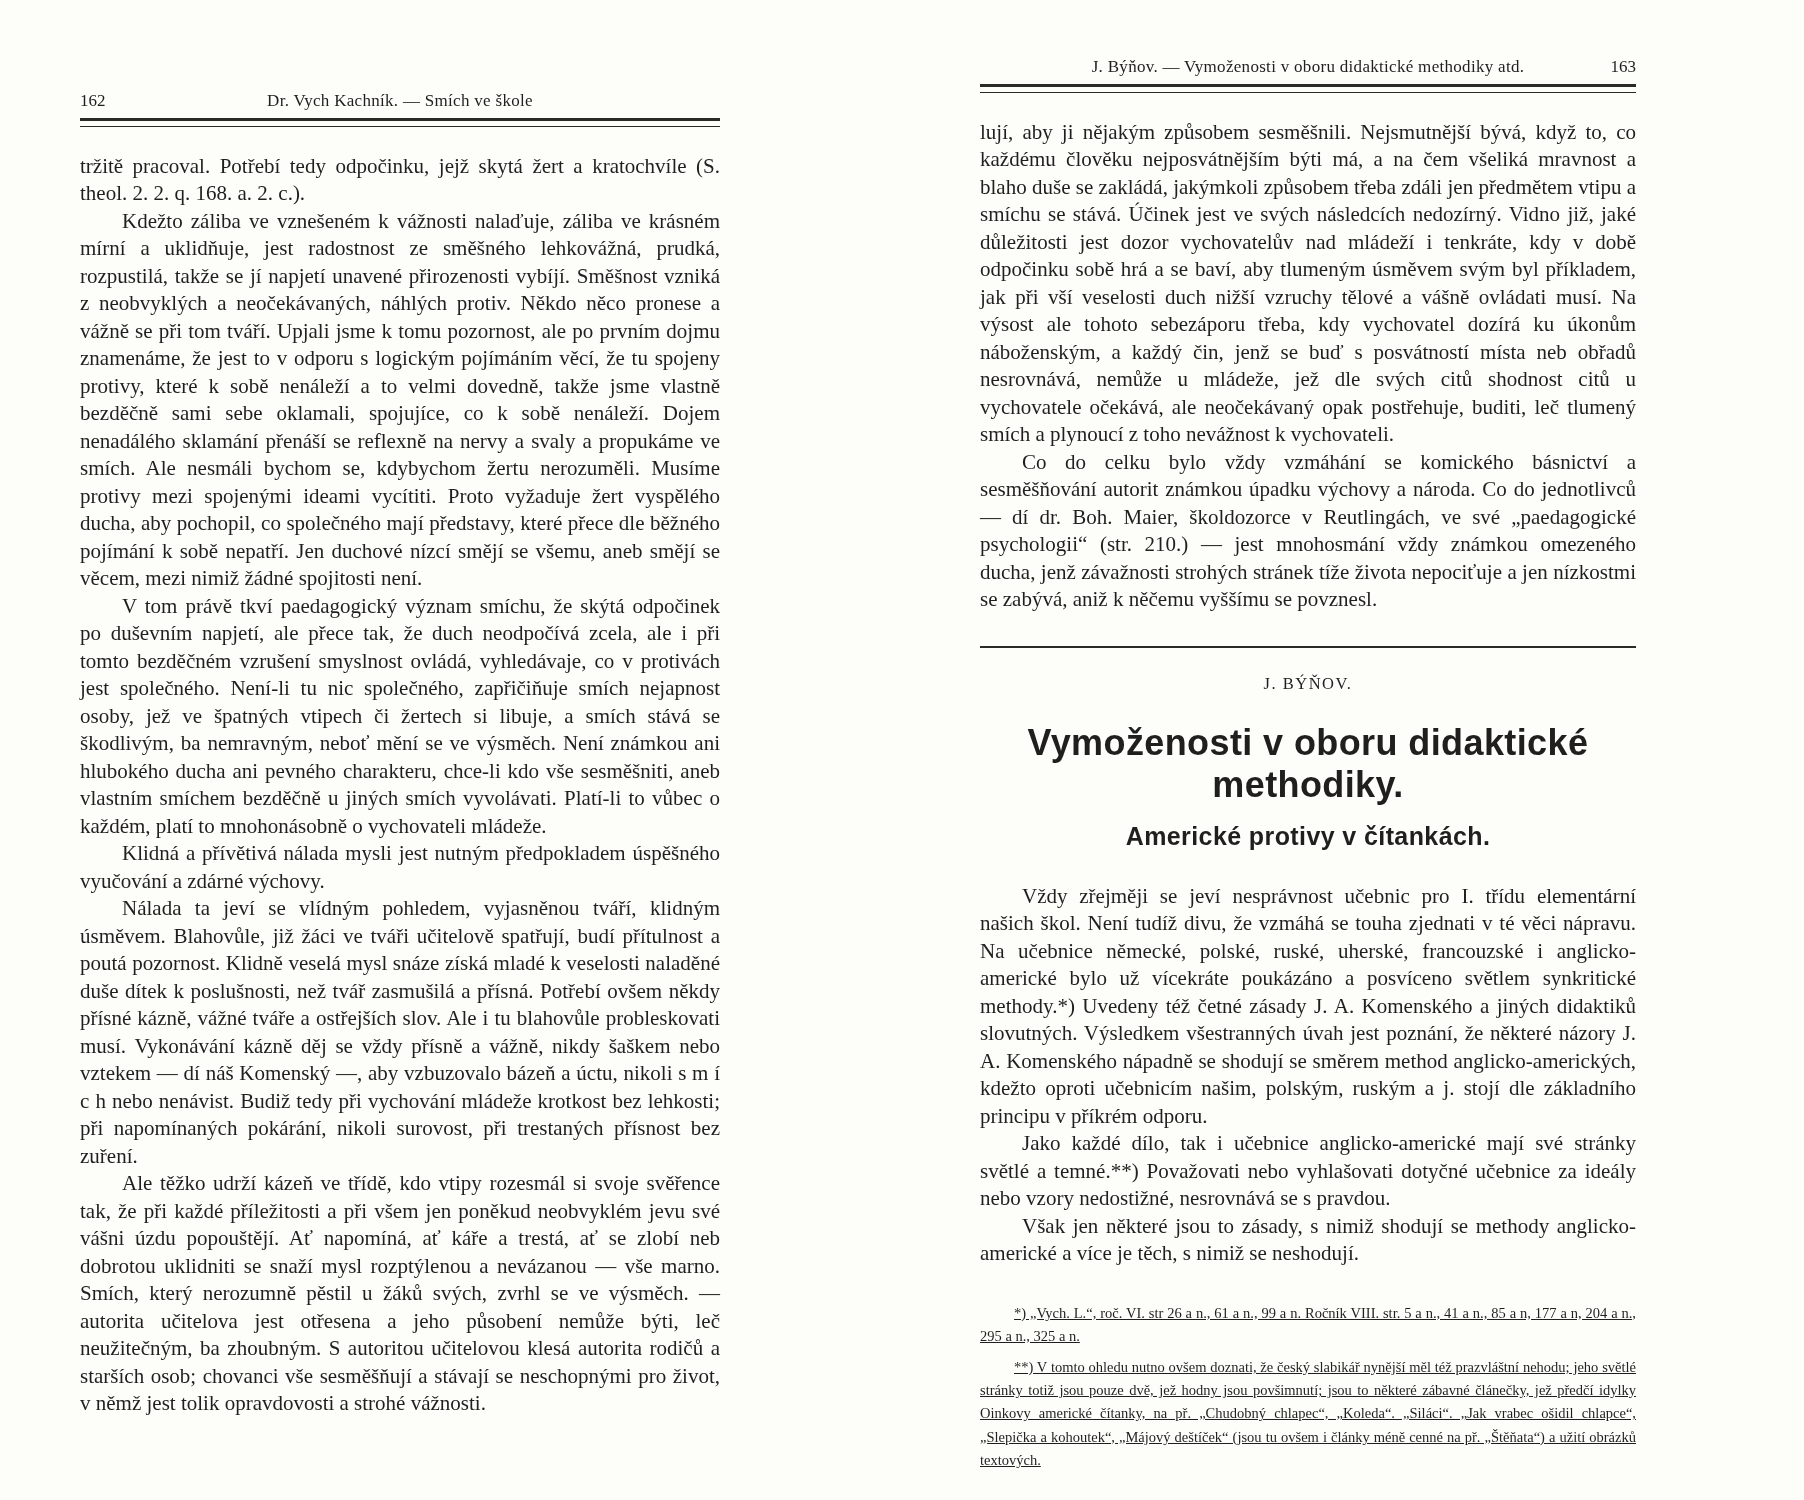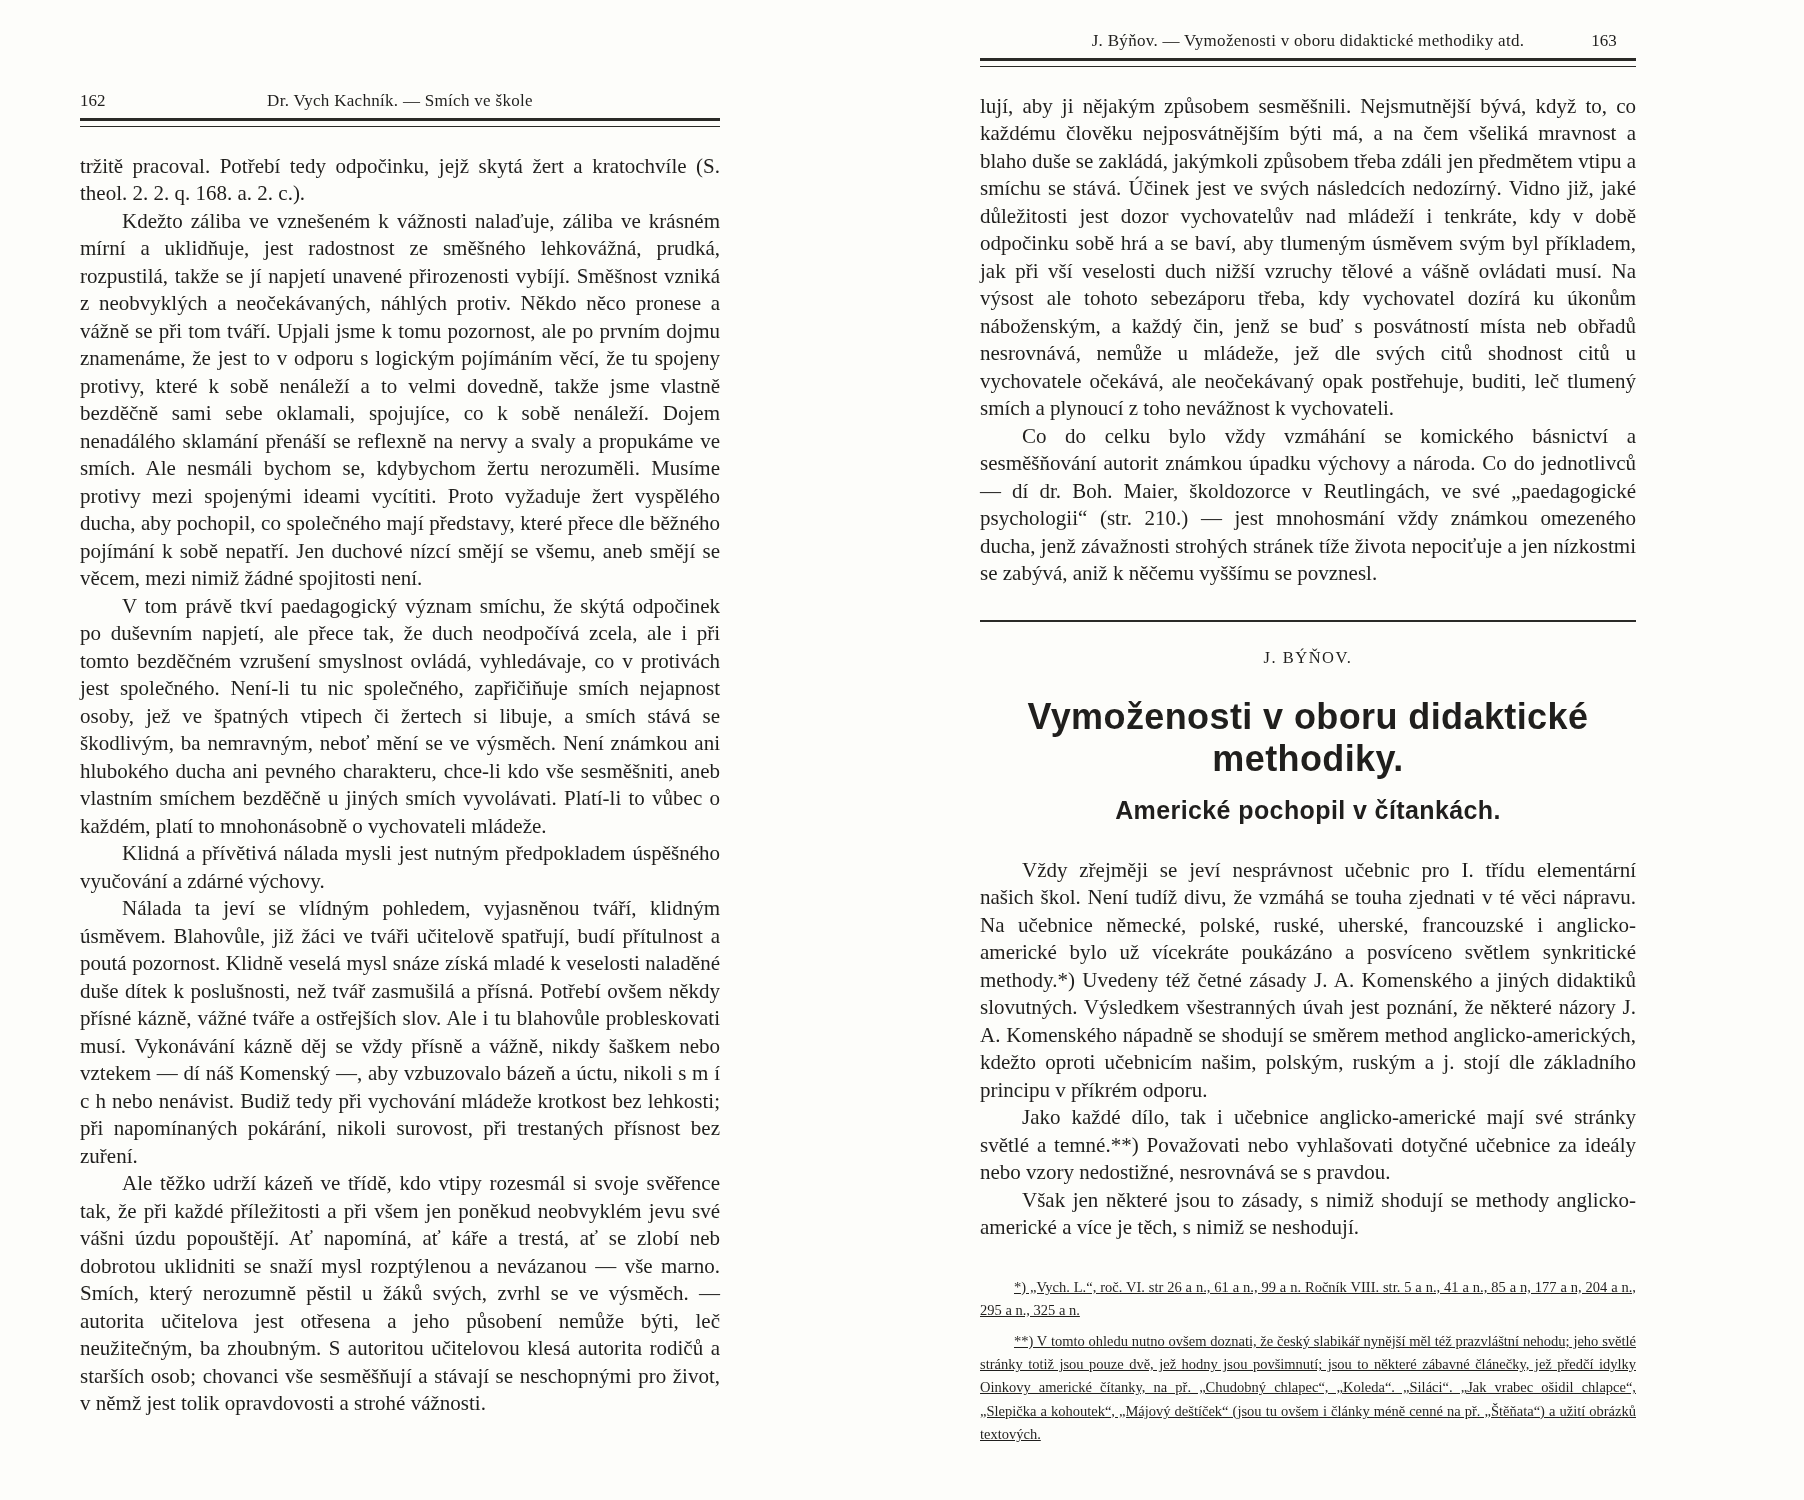--- a/index.html
+++ b/index.html
@@ -6,25 +6,25 @@
   .spread {
     width: 1804px;
     min-height: 1500px;
     background: #fdfdfa;
     display: flex;
     font-family: "Liberation Serif", "DejaVu Serif", serif;
     color: #201f1d;
   }
   .page { width: 902px; flex: 0 0 902px; }
   .pi-left  { margin: 92px 182px 40px 80px; }   
-  .pi-right { margin: 32px 168px 40px 78px; }   
+  .pi-right { margin: 58px 168px 40px 78px; }   
 
   .page-header { display: flex; align-items: baseline; font-size: 17px; line-height: 1.1; }
   .pagenum { width: 64px; font-size: 17px; }
-  .pagenum-right { text-align: center; }
+  .pagenum-right { text-align: right; }
   .running-title { flex: 1; text-align: center; letter-spacing: 0.3px; white-space: nowrap; overflow: hidden; }
   .header-rule {
     height: 5px;
     border-top: 3px solid #2b2a27;
     border-bottom: 1px solid #2b2a27;
     margin-top: 7px;
   }
 
   .body-text { margin-top: 26px; font-size: 21px; line-height: 1.31; text-align: justify; }
   .para { margin: 0; text-indent: 42px; }
@@ -84,21 +84,21 @@
       <div class="body-text">
         <p class="para noindent">lují, aby ji nějakým způsobem sesměšnili. Nejsmutnější bývá, když to, co každému člověku nejposvátnějším býti má, a na čem všeliká mravnost a blaho duše se zakládá, jakýmkoli způsobem třeba zdáli jen předmětem vtipu a smíchu se stává. Účinek jest ve svých následcích nedozírný. Vidno již, jaké důležitosti jest dozor vychovatelův nad mládeží i tenkráte, kdy v době odpočinku sobě hrá a se baví, aby tlumeným úsměvem svým byl příkladem, jak při vší veselosti duch nižší vzruchy tělové a vášně ovládati musí. Na výsost ale tohoto sebezáporu třeba, kdy vychovatel dozírá ku úkonům náboženským, a každý čin, jenž se buď s posvátností místa neb obřadů nesrovnává, nemůže u mládeže, jež dle svých citů shodnost citů u vychovatele očekává, ale neočekávaný opak postřehuje, buditi, leč tlumený smích a plynoucí z toho nevážnost k vychovateli.</p>
         <p class="para">Co do celku bylo vždy vzmáhání se komického básnictví a sesměšňování autorit známkou úpadku výchovy a národa. Co do jednotlivců — dí dr. Boh. Maier, školdozorce v Reutlingách, ve své „paedagogické psychologii“ (str. 210.) — jest mnohosmání vždy známkou omezeného ducha, jenž závažnosti strohých stránek tíže života nepociťuje a jen nízkostmi se zabývá, aniž k něčemu vyššímu se povznesl.</p>
       </div>
 
       <hr class="section-divider">
 
       <div>
         <p class="article-author">J. BÝŇOV.</p>
         <h1 class="article-title">Vymoženosti v oboru didaktické methodiky.</h1>
-        <h2 class="article-subtitle">Americké pochopil v čítankách.</h2>
+        <h2 class="article-subtitle">Americké protivy v čítankách.</h2>
 
         <div class="body-text" style="margin-top:0;">
           <p class="para">Vždy zřejměji se jeví nesprávnost učebnic pro I. třídu elementární našich škol. Není tudíž divu, že vzmáhá se touha zjednati v té věci nápravu. Na učebnice německé, polské, ruské, uherské, francouzské i anglicko-americké bylo už vícekráte poukázáno a posvíceno světlem synkritické methody.*) Uvedeny též četné zásady J. A. Komenského a jiných didaktiků slovutných. Výsledkem všestranných úvah jest poznání, že některé názory J. A. Komenského nápadně se shodují se směrem method anglicko-amerických, kdežto oproti učebnicím našim, polským, ruským a j. stojí dle základního principu v příkrém odporu.</p>
           <p class="para">Jako každé dílo, tak i učebnice anglicko-americké mají své stránky světlé a temné.**) Považovati nebo vyhlašovati dotyčné učebnice za ideály nebo vzory nedostižné, nesrovnává se s pravdou.</p>
           <p class="para">Však jen některé jsou to zásady, s nimiž shodují se methody anglicko-americké a více je těch, s nimiž se neshodují.</p>
         </div>
 
         <div class="footnotes">
           <p class="footnote">*) „Vych. L.“, roč. VI. str 26 a n., 61 a n., 99 a n. Ročník VIII. str. 5 a n., 41 a n., 85 a n, 177 a n, 204 a n., 295 a n., 325 a n.</p>
           <p class="footnote">**) V tomto ohledu nutno ovšem doznati, že český slabikář nynější měl též prazvláštní nehodu; jeho světlé stránky totiž jsou pouze dvě, jež hodny jsou povšimnutí; jsou to některé zábavné článečky, jež předčí idylky Oinkovy americké čítanky, na př. „Chudobný chlapec“, „Koleda“. „Siláci“. „Jak vrabec ošidil chlapce“, „Slepička a kohoutek“, „Májový deštíček“ (jsou tu ovšem i články méně cenné na př. „Štěňata“) a užití obrázků textových.</p>

